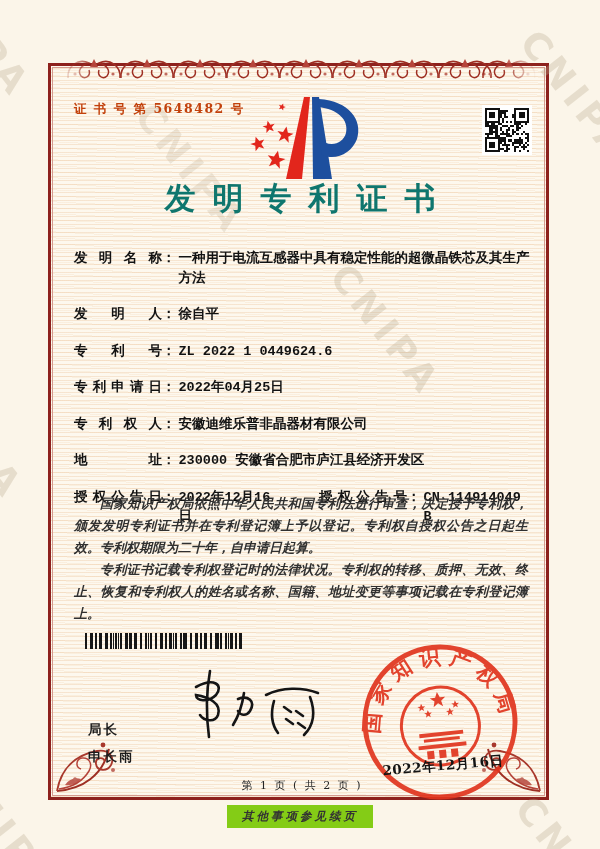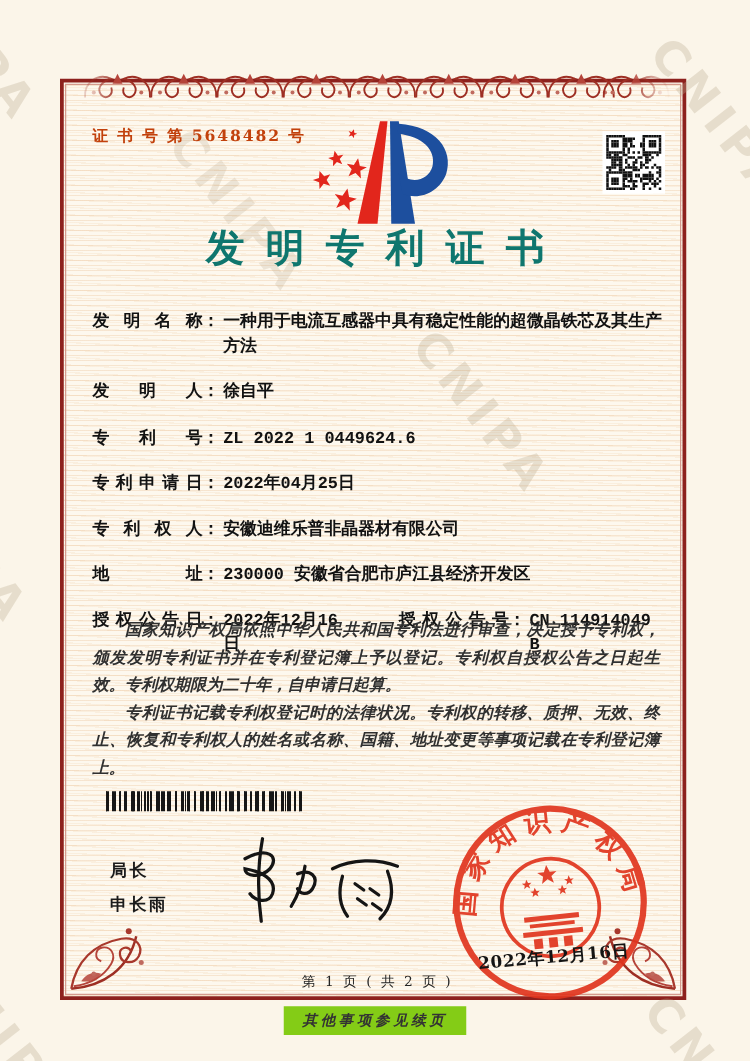--- a/index.html
+++ b/index.html
@@ -71,21 +71,21 @@
   .legal p { text-indent:2em;font-family:Liberation Mono, monospace; }
 
   .barcode {
     position:absolute; left:85px; top:633px; width:157px; height:16px;
     background-image:
       repeating-linear-gradient(90deg,#161616 0 2px,transparent 2px 5px),
       repeating-linear-gradient(90deg,#161616 0 1px,transparent 1px 7px),
       repeating-linear-gradient(90deg,#161616 0 1px,transparent 1px 11px);
   }
 
-  .director { position:absolute; left:88px; top:684px; font-family:"DejaVu Sans","Liberation Sans",sans-serif; font-size:13.5px; font-weight:700; color:#1b1b1b; line-height:27px; letter-spacing:2px; }
+  .director { position:absolute; left:88px; top:716px; font-family:"DejaVu Sans","Liberation Sans",sans-serif; font-size:13.5px; font-weight:700; color:#1b1b1b; line-height:27px; letter-spacing:2px; }
   .signature { position:absolute; left:178px; top:665px; }
 
   .seal { position:absolute; left:358px; top:640px; width:164px; height:164px; transform:rotate(-6deg); }
   .seal-date {
     position:absolute; left:364px; top:757px; width:158px; text-align:center;
     font-size:13.5px; font-weight:700; color:#141414; letter-spacing:0.5px;
     transform:rotate(-5deg); z-index:4;
   }
 
   .page-info { position:absolute; left:4px; right:0; top:778px; text-align:center; font-size:11px; letter-spacing:2px; color:#242424; }

